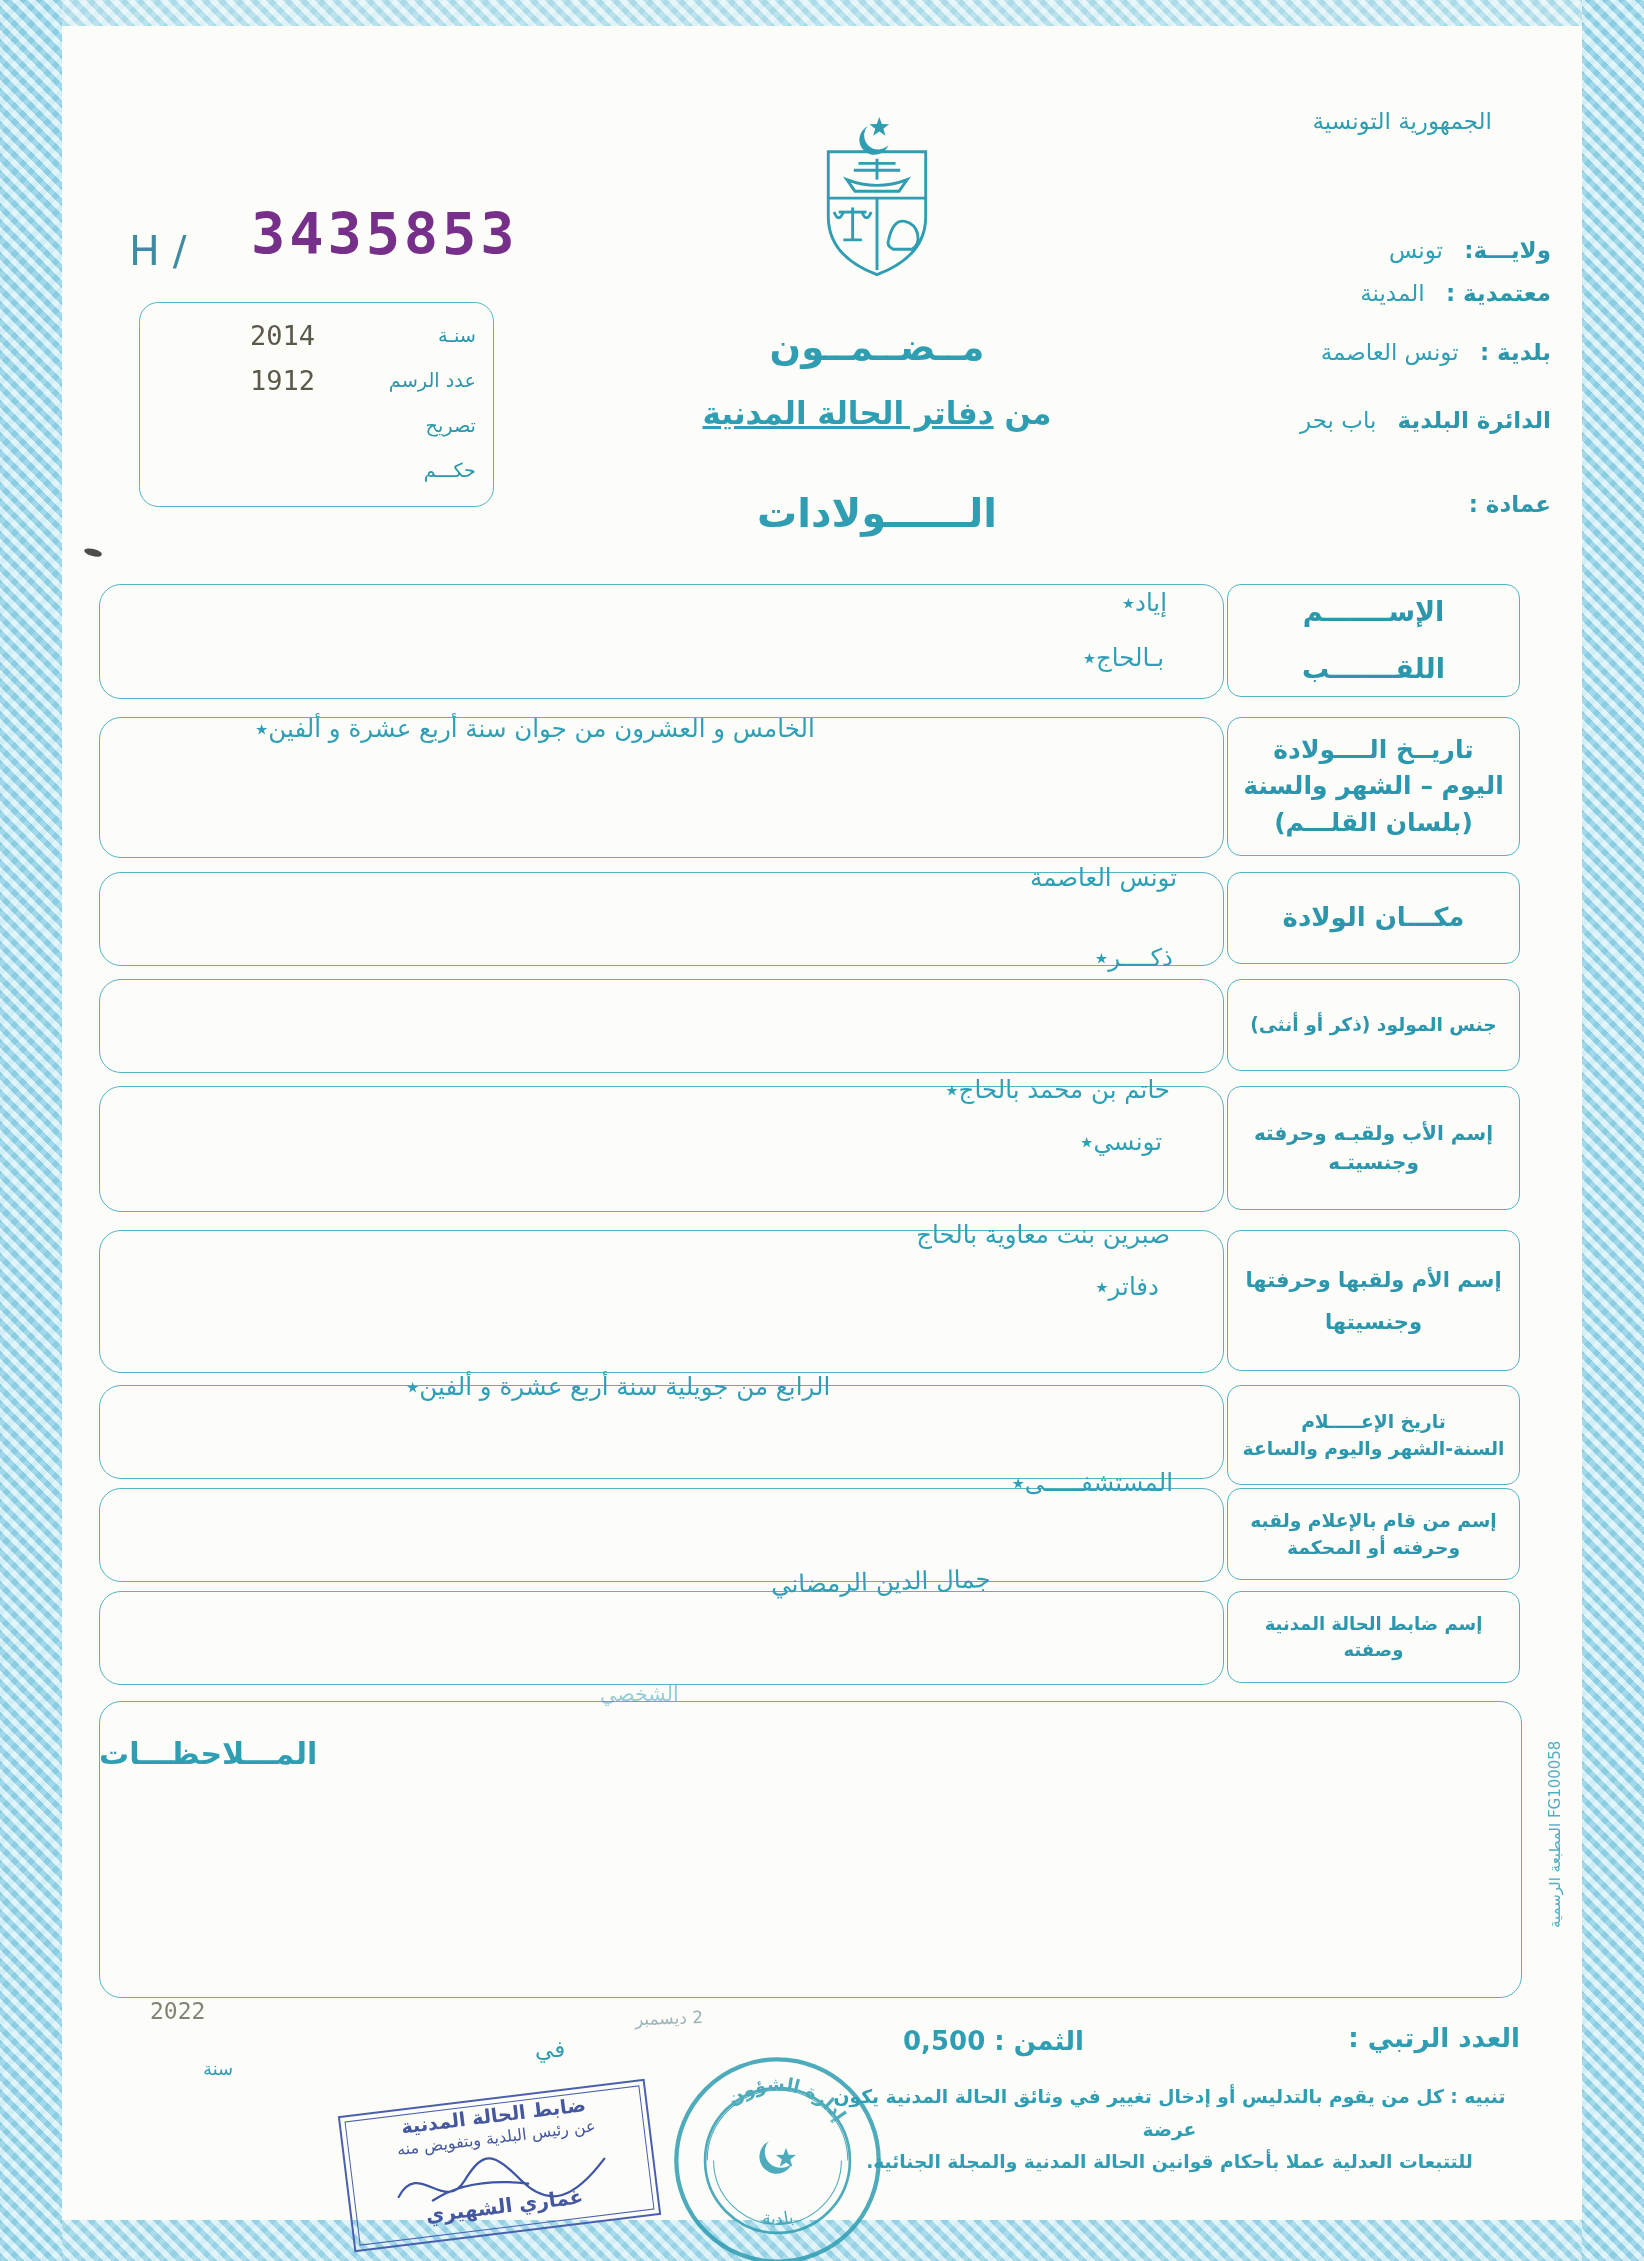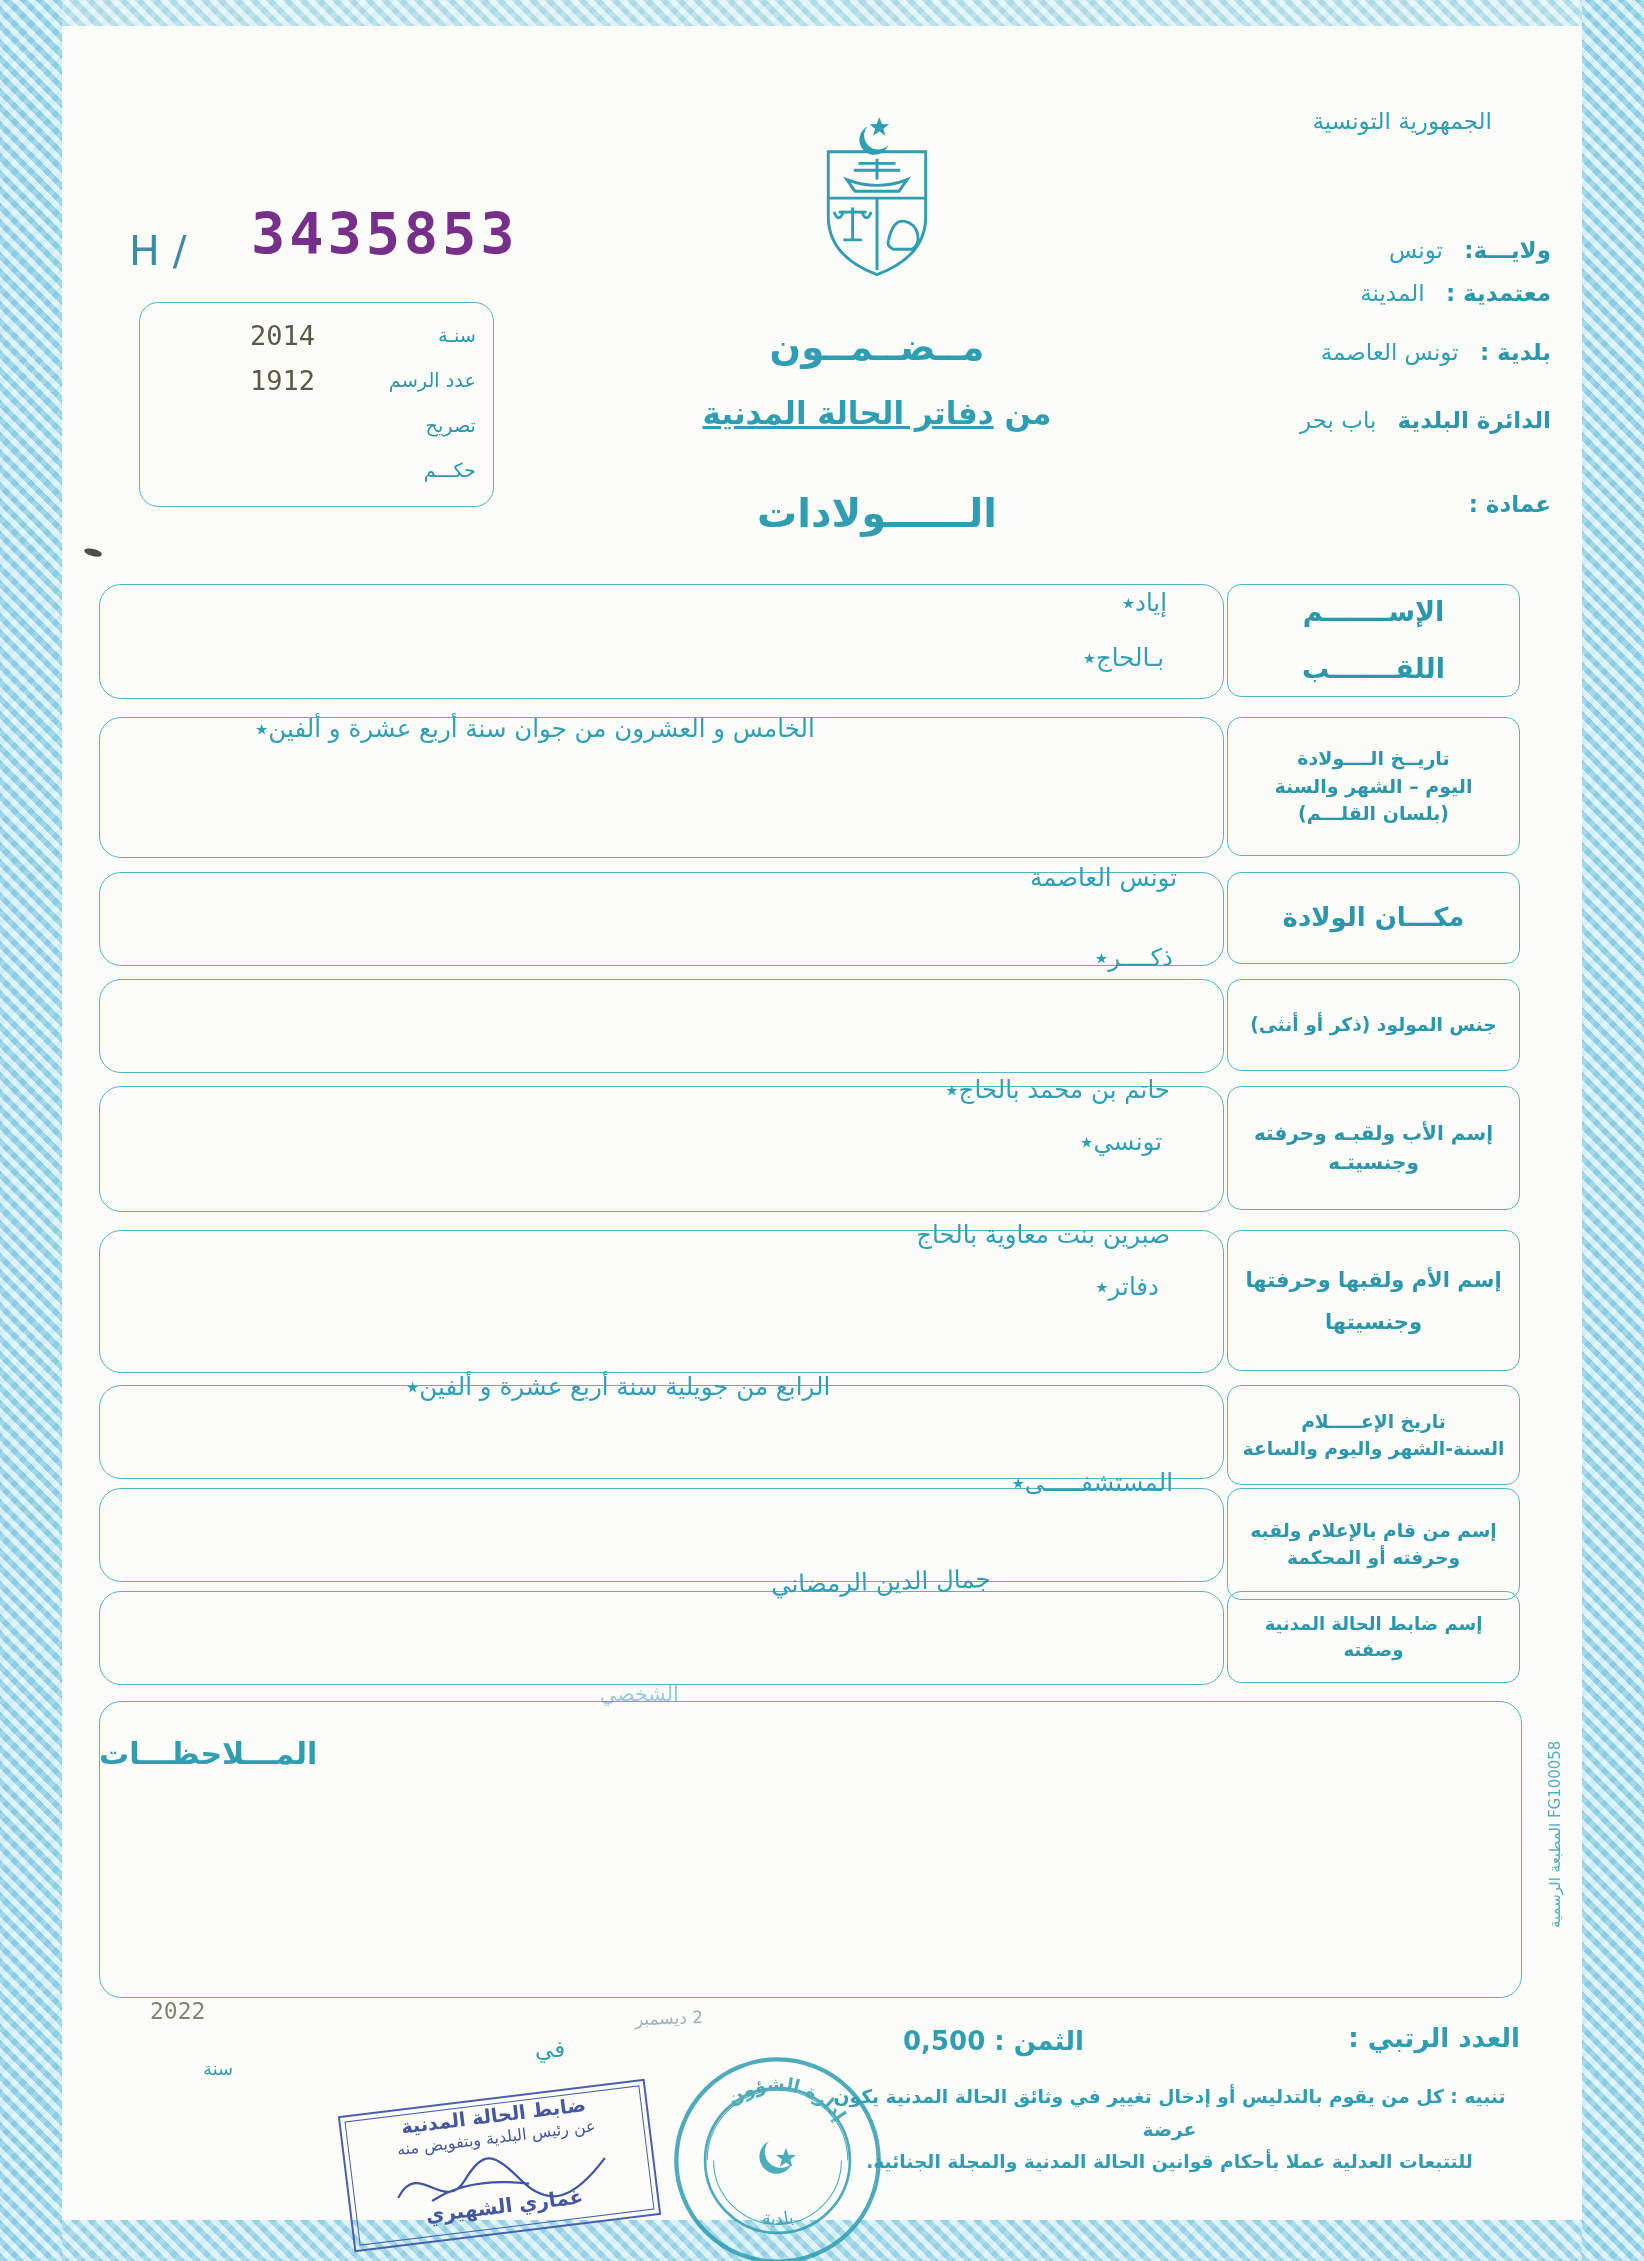--- a/index.html
+++ b/index.html
@@ -117,21 +117,21 @@
 
   <div class="cbox" style="top:584px;height:113px;"></div>
   <div class="lbox" style="top:584px;height:113px;font-size:27px;">
     <span style="line-height:2.1;">الإســـــــم
 اللقـــــــب</span>
   </div>
   <div class="hand" style="right:477px;top:588px;">إياد٭</div>
   <div class="hand" style="right:480px;top:643px;">بـالحاج٭</div>
 
   <div class="cbox" style="top:717px;height:139px;"></div>
-  <div class="lbox" style="top:717px;height:139px;font-size:19px;">
+  <div class="lbox" style="top:717px;height:139px;font-size:25px;">
     <span>تاريــخ الــــولادة
 اليوم – الشهر والسنة
 (بلسان القلـــم)</span>
   </div>
   <div class="hand" style="left:255px;top:714px;">الخامس و العشرون من جوان سنة أربع عشرة و ألفين٭</div>
 
   <div class="cbox" style="top:872px;height:92px;"></div>
   <div class="lbox" style="top:872px;height:92px;font-size:26px;">
     <span>مكـــان الولادة</span>
   </div>
@@ -160,21 +160,21 @@
   <div class="hand" style="right:485px;top:1272px;">دفاتر٭</div>
 
   <div class="cbox" style="top:1385px;height:92px;"></div>
   <div class="lbox" style="top:1385px;height:100px;font-size:18.7px;">
     <span>تاريخ الإعـــــلام
 السنة-الشهر واليوم والساعة</span>
   </div>
   <div class="hand" style="left:406px;top:1372px;">الرابع من جويلية سنة أربع عشرة و ألفين٭</div>
 
   <div class="cbox" style="top:1488px;height:92px;"></div>
-  <div class="lbox" style="top:1488px;height:112px;font-size:18.7px;">
+  <div class="lbox" style="top:1488px;height:92px;font-size:18.7px;">
     <span>إسم من قام بالإعلام ولقبه
 وحرفته أو المحكمة</span>
   </div>
   <div class="hand" style="right:471px;top:1468px;">المستشفـــــى٭</div>
 
   <div class="cbox" style="top:1591px;height:92px;"></div>
   <div class="lbox" style="top:1591px;height:92px;font-size:18px;">
     <span>إسم ضابط الحالة المدنية
 وصفته</span>
   </div>

